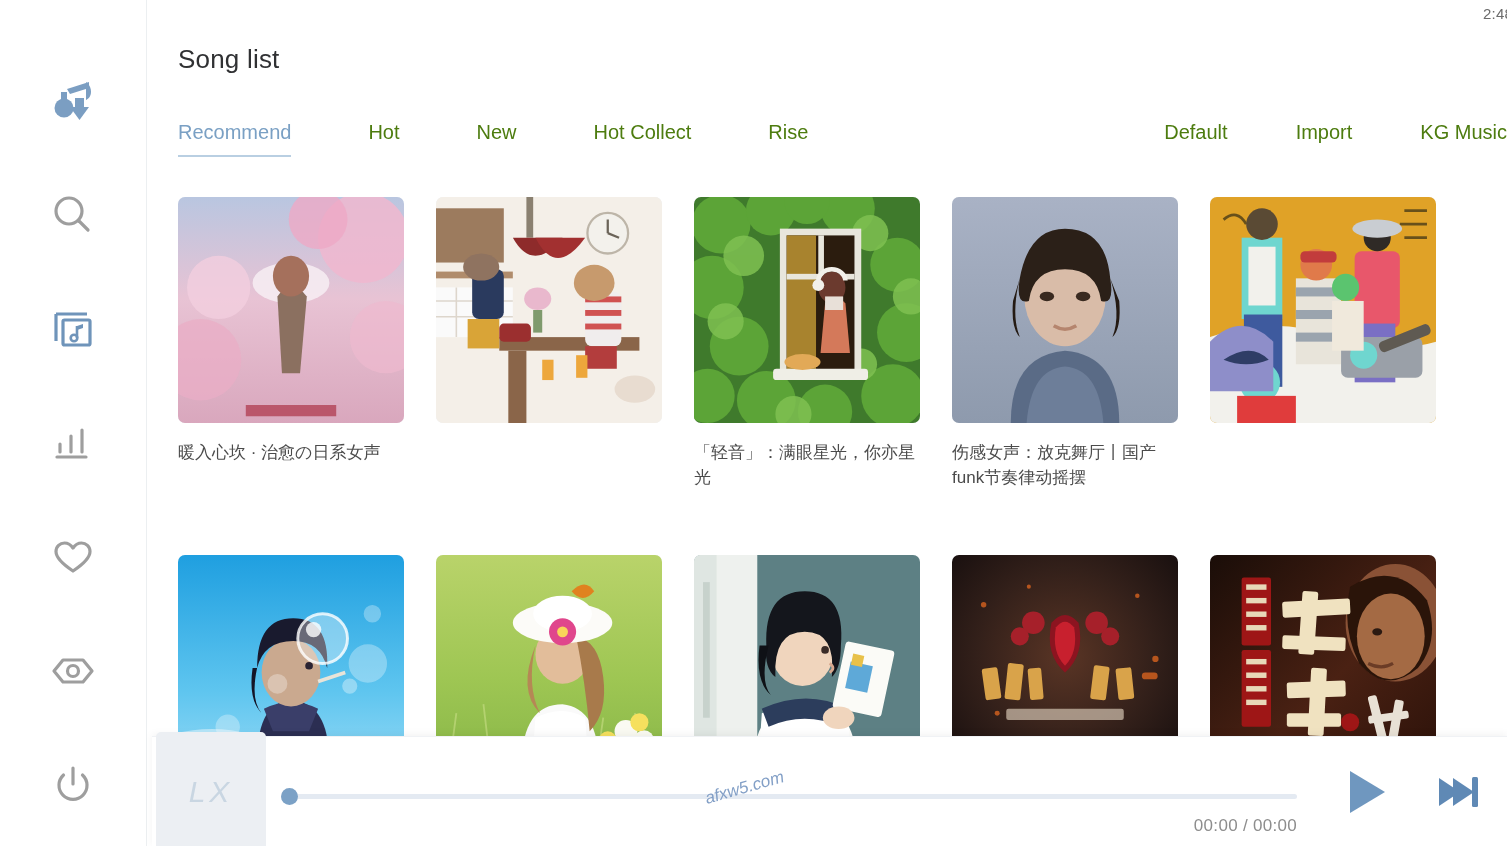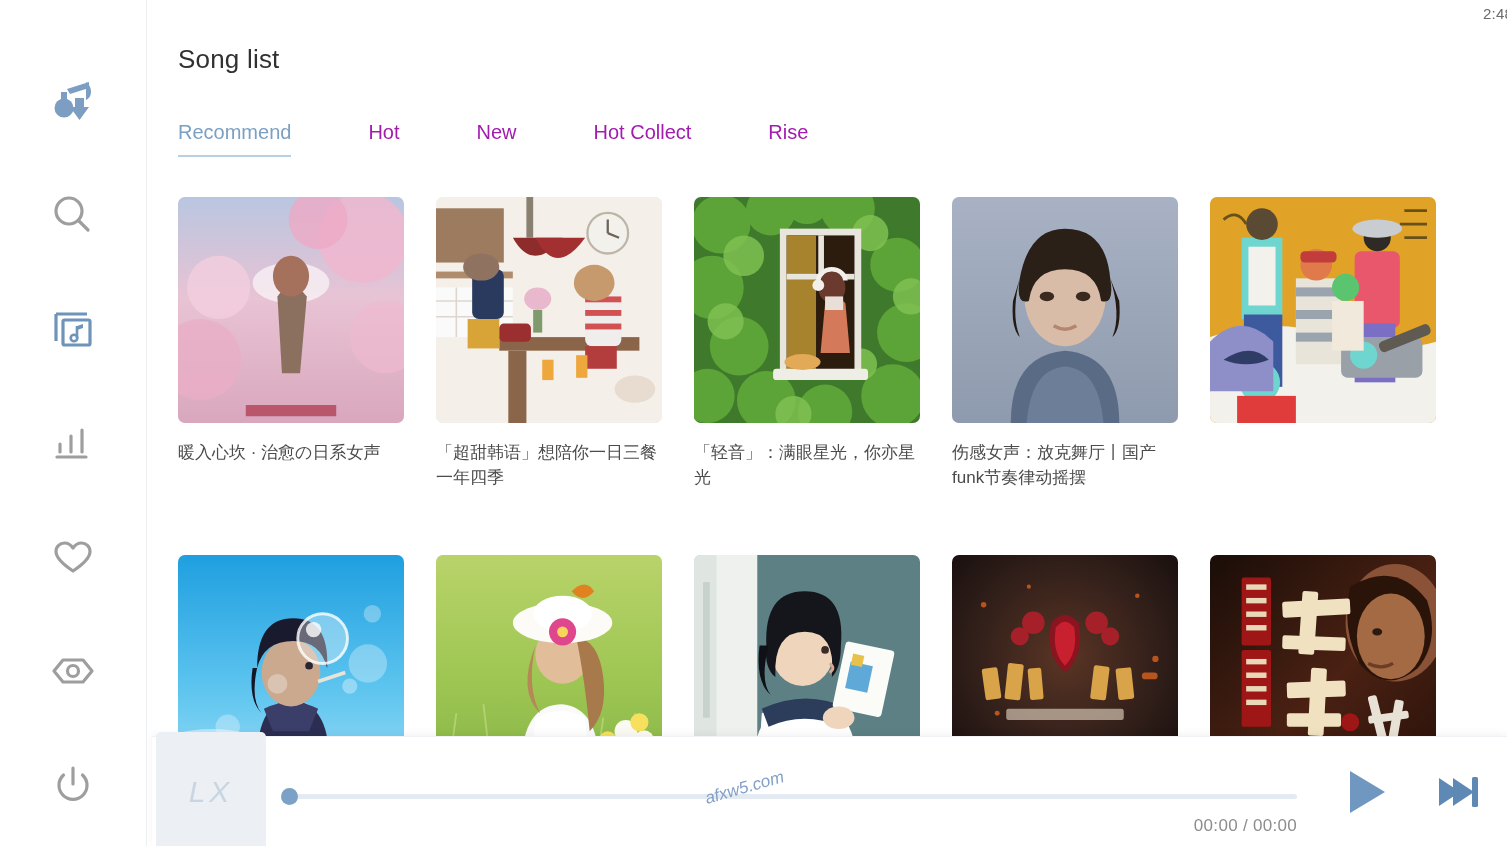--- a/index.html
+++ b/index.html
@@ -53,21 +53,21 @@
     letter-spacing: .2px;
   }
 
   .tabs-row {
     position:absolute; top:121px; left:31px; right:0;
     height: 44px;
   }
   .tabs-left { position:absolute; left:0; top:0; display:flex;gap:15px; }
   .tabs-right { position:absolute; right:0; top:0; display:flex; }
   .tab {
-    font-size: 20px; color:#a21caf; font-weight:400;
+    font-size: 20px; color:#4d7c0f; font-weight:400;
     padding: 0 0 11px 0;
     margin-right: 62px;
     cursor:pointer; white-space:nowrap;
     border-bottom: 2px solid transparent;
   }
   .tabs-right .tab { margin-right: 0; margin-left: 68px; }
   .tab.active { color:#7aa0c4; border-bottom-color:#b9cfe2; }
 
   .grid {
     position:absolute; top:197px; left:31px;
@@ -242,20 +242,25 @@
 
     <div class="page-title">Song list</div>
 
     <div class="tabs-row">
       <div class="tabs-left">
         <div class="tab active">Recommend</div>
         <div class="tab">Hot</div>
         <div class="tab">New</div>
         <div class="tab">Hot Collect</div>
         <div class="tab">Rise</div>
+      </div>
+      <div class="tabs-right">
+        <div class="tab">Default</div>
+        <div class="tab">Import</div>
+        <div class="tab">KG Music</div>
       </div>
     </div>
 
     <div class="grid">
 
       <div class="card">
         <div class="art">
           <svg viewBox="0 0 100 100" preserveAspectRatio="none">
             <defs>
               <linearGradient id="g1" x1="0" y1="0" x2="0" y2="1">
@@ -312,21 +317,20 @@
             <ellipse cx="70" cy="38" rx="9" ry="8" fill="#c79a6d"></ellipse>
             <rect x="66" y="66" width="14" height="10" fill="#b33d3d"></rect>
             <rect x="28" y="56" width="14" height="8" rx="2" fill="#9b2f2f"></rect>
             <rect x="47" y="72" width="5" height="9" fill="#eda73c"></rect>
             <rect x="62" y="70" width="5" height="10" fill="#eda73c"></rect>
             <ellipse cx="88" cy="85" rx="9" ry="6" fill="#e8dcd0"></ellipse>
             <ellipse cx="45" cy="45" rx="6" ry="5" fill="#e9b8cd"></ellipse>
             <rect x="43" y="50" width="4" height="10" fill="#7f9a6d"></rect>
           </svg>
         </div>
-        <div class="title">「超甜韩语」想陪你一日三餐 一年四季</div>
       </div>
 
       <div class="card">
         <div class="art">
           <svg viewBox="0 0 100 100" preserveAspectRatio="none">
             <rect width="100" height="100" fill="#3f7a2c"></rect>
             <g fill="#5ca437">
               <circle cx="12" cy="12" r="13"></circle>
                 <circle cx="34" cy="6" r="11"></circle>
                 <circle cx="8" cy="40" r="14"></circle>

